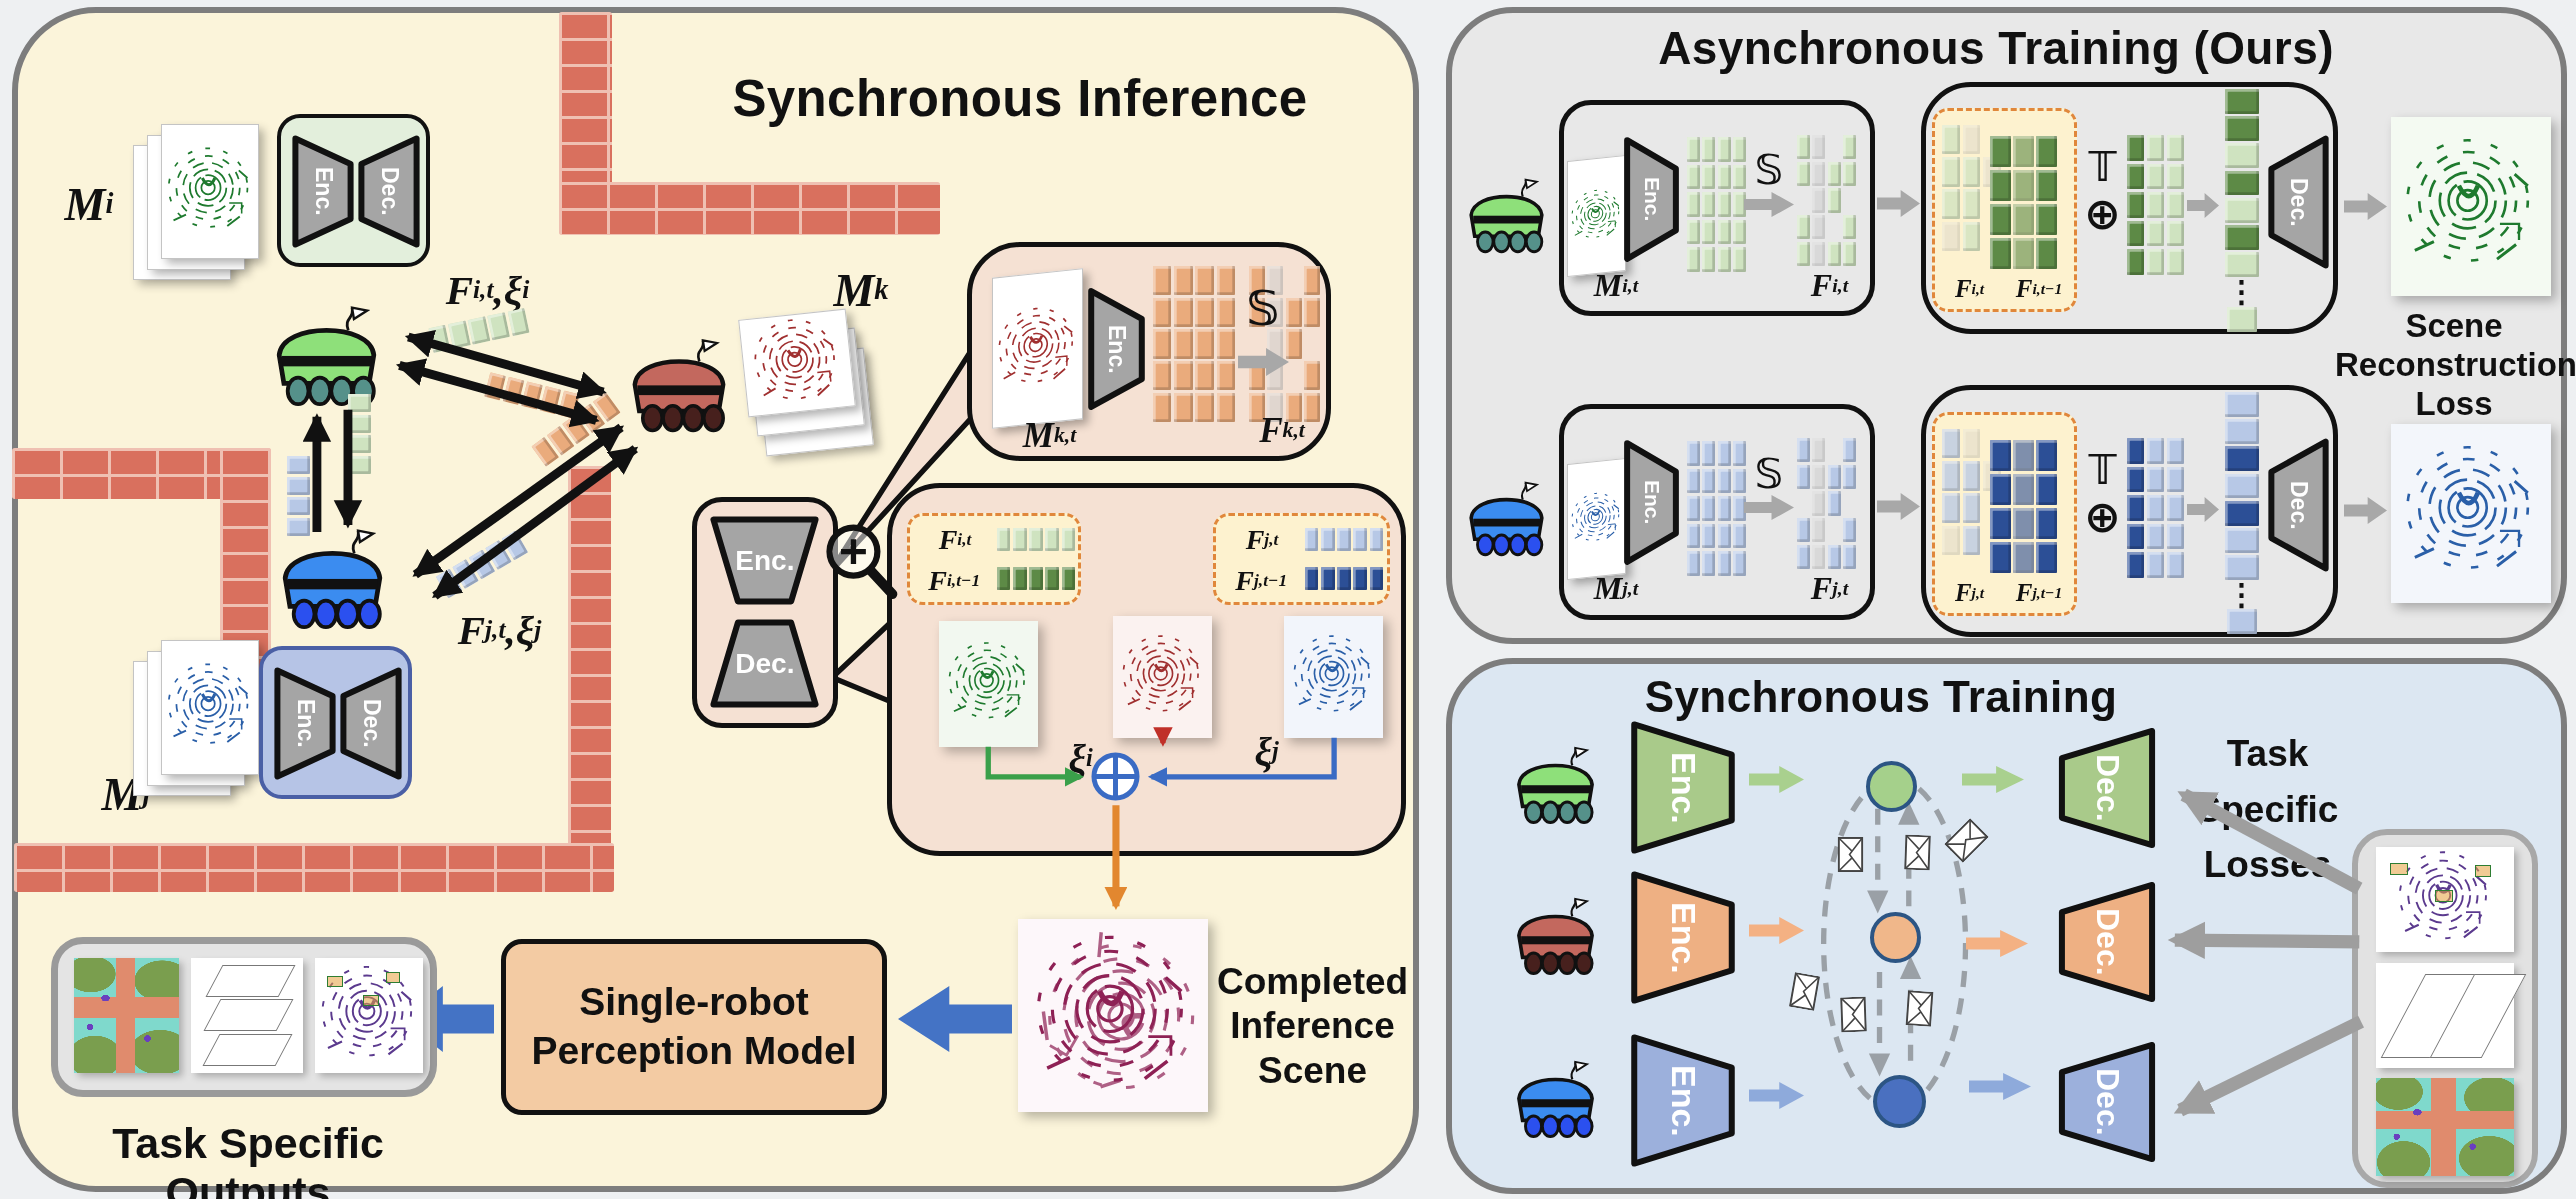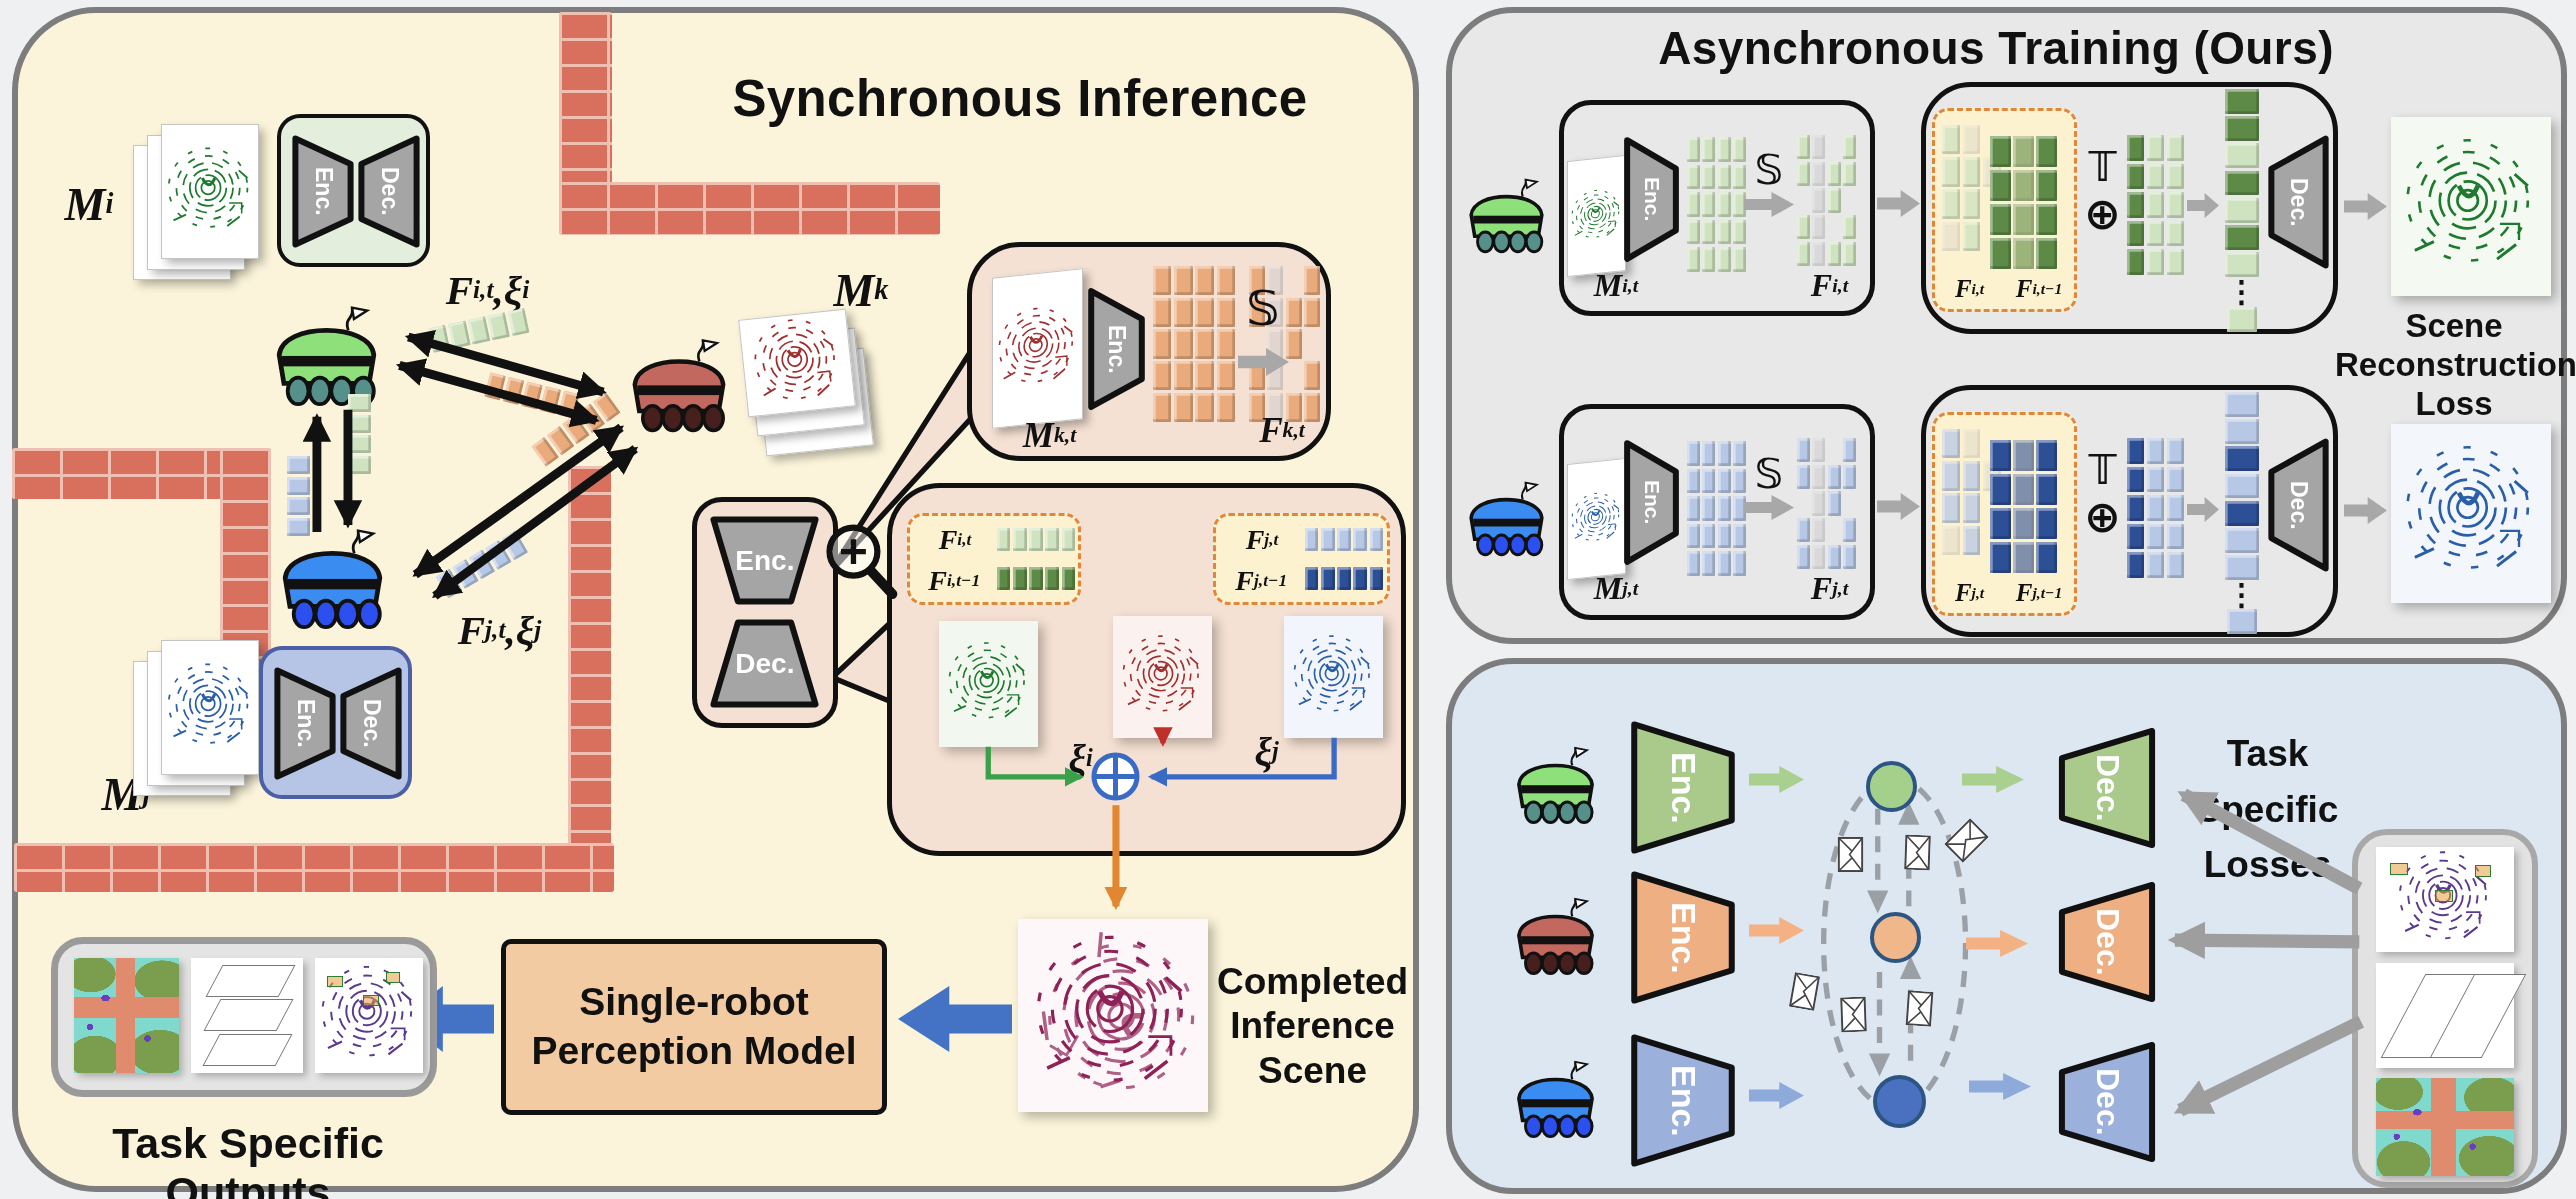--- a/index.html
+++ b/index.html
@@ -29,21 +29,21 @@
   .robot{position:absolute;overflow:visible;}
   .blockarrow{position:absolute;}
   .ar-left{clip-path:polygon(0 50%,45% 0,45% 28%,100% 28%,100% 72%,45% 72%,45% 100%);}
   .ar-right{clip-path:polygon(100% 50%,55% 0,55% 28%,0 28%,0 72%,55% 72%,55% 100%);}
   .caption{position:absolute;font-weight:bold;color:#111;text-align:center;white-space:pre-line;}
   .callout{position:absolute;background:var(--callout-bg);border:5.3px solid #111;border-radius:53px;box-sizing:border-box;}
   .ybox{position:absolute;background:var(--yellow-box);border:3.5px dashed var(--dash-orange);border-radius:16px;box-sizing:border-box;}
   .sym{position:absolute;font-family:"DejaVu Sans","DejaVu Serif",serif;font-weight:bold;color:#111;
        display:flex;align-items:center;justify-content:center;}
   .dots{position:absolute;font-weight:bold;color:#111;display:flex;align-items:center;justify-content:center;}
-  .box-rounded{position:absolute;border:5.3px solid #111;border-radius:10px;box-sizing:border-box;}
+  .box-rounded{position:absolute;border:5.3px solid #111;border-radius:21px;box-sizing:border-box;}
   .overlay{position:absolute;inset:0;width:100%;height:100%;pointer-events:none;}
   .semmap{position:absolute;background-color:var(--sem-teal);
     background-image:
       radial-gradient(5.3px 5.3px at 15% 60%,var(--sem-purple) 60%,transparent 61%),
       radial-gradient(5.3px 5.3px at 70% 70%,var(--sem-purple) 60%,transparent 61%),
       radial-gradient(7px 5.3px at 30% 35%,var(--sem-purple) 60%,transparent 61%),
       linear-gradient(transparent 34%,var(--sem-salmon) 34%,var(--sem-salmon) 52%,transparent 52%),
       linear-gradient(90deg,transparent 40%,var(--sem-salmon) 40%,var(--sem-salmon) 58%,transparent 58%),
       radial-gradient(41px 30px at 16% 14%,var(--sem-green) 60%,transparent 61%),
       radial-gradient(46px 34px at 84% 20%,var(--sem-green) 60%,transparent 61%),
@@ -762,20 +762,21 @@
       </svg>
   <div class="vtext" style="font-size:23px;">Dec.</div>
 </div>
 <div class="blockarrow ar-right" style="left:2344px;top:497px;width:43px;height:27px;background:var(--arrow-gray);z-index:3;"></div>
 <div class="scanimg" style="left:2391px;top:424px;width:160px;height:179px;background:#f3f6fb;z-index:3;">
   <svg style="color:var(--scan-blue)" viewBox="0 0 165.594 185.828" width="147" height="165">
         <use href="#scan"></use>
       </svg>
     </div>
 
+<div class="ptitle" style="left:1597px;top:672px;width:568px;font-size:44px;z-index:3;">Synchronous Training</div>
 <div class="caption" style="left:2172px;top:726px;width:191px;font-size:37px;line-height:1.5;z-index:3;">Task
 Specific
 Losses</div>
 
 <svg class="robot" style="left:1504px;top:743px;width:103px;height:83px;--rb:var(--robot-green);--rw:var(--robot-green-wheel);z-index:3;" viewBox="0 0 116 94" width="103" height="83">
       <use href="#robot"></use>
     </svg>
 <svg class="robot" style="left:1504px;top:894px;width:103px;height:83px;--rb:var(--robot-red);--rw:var(--robot-red-wheel);z-index:3;" viewBox="0 0 116 94" width="103" height="83">
       <use href="#robot"></use>
     </svg>

